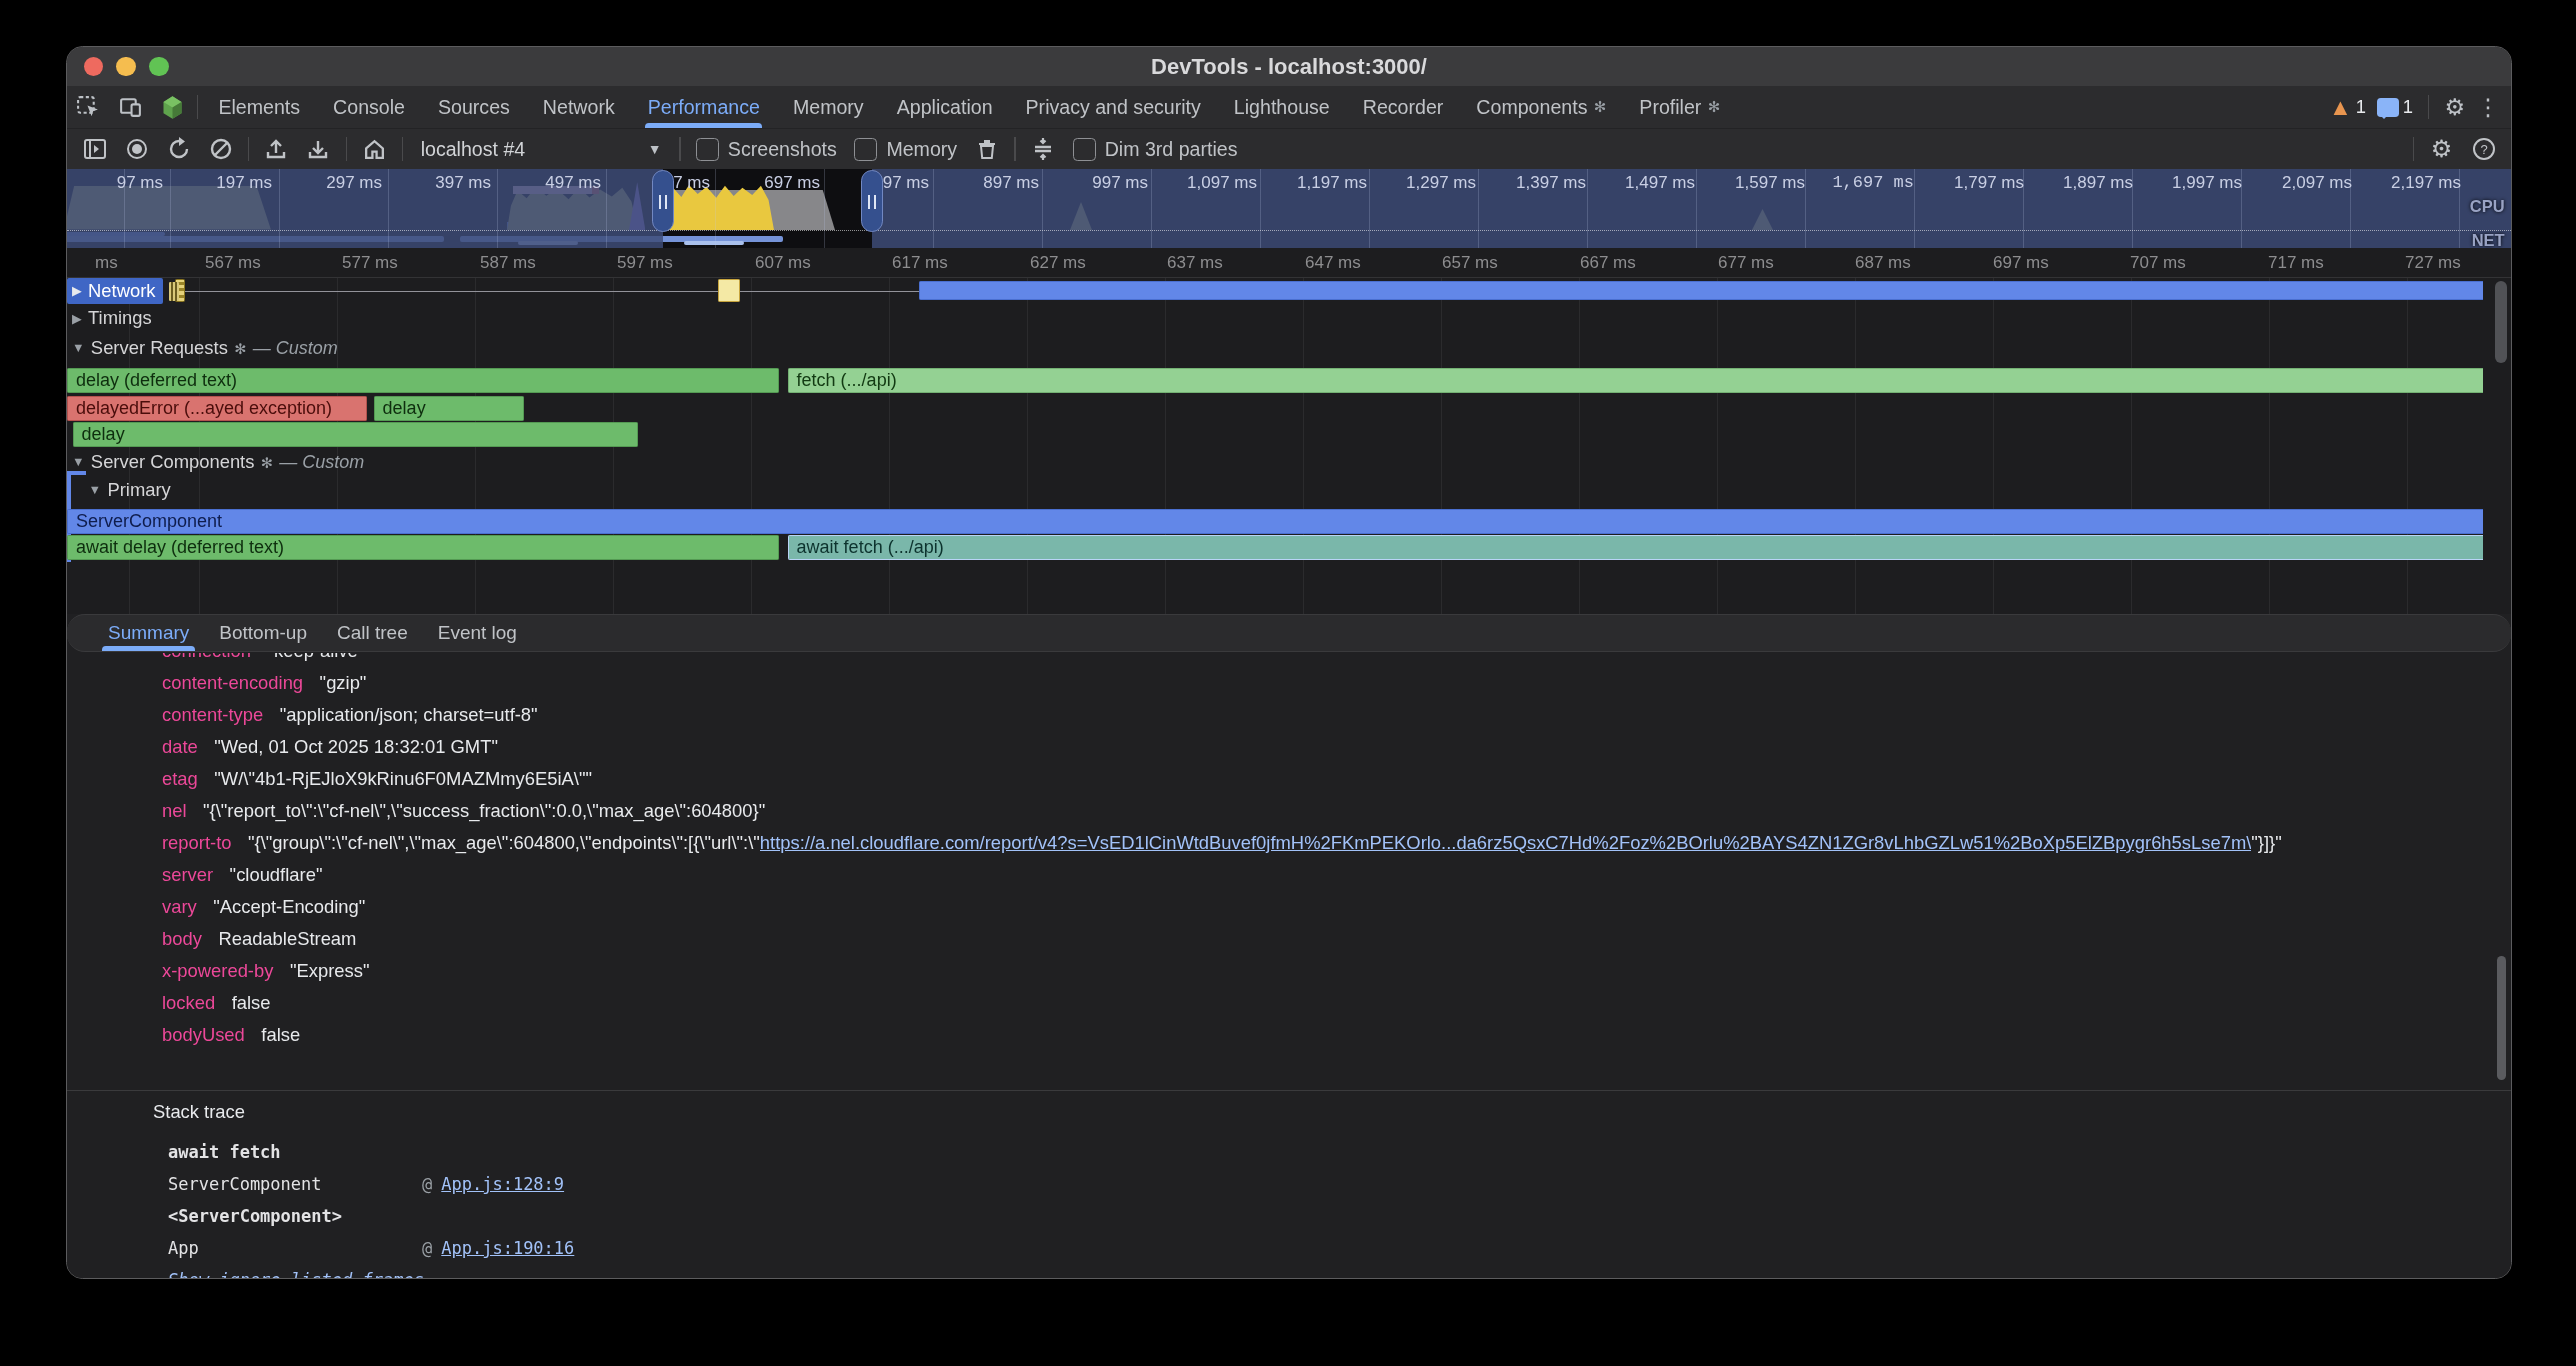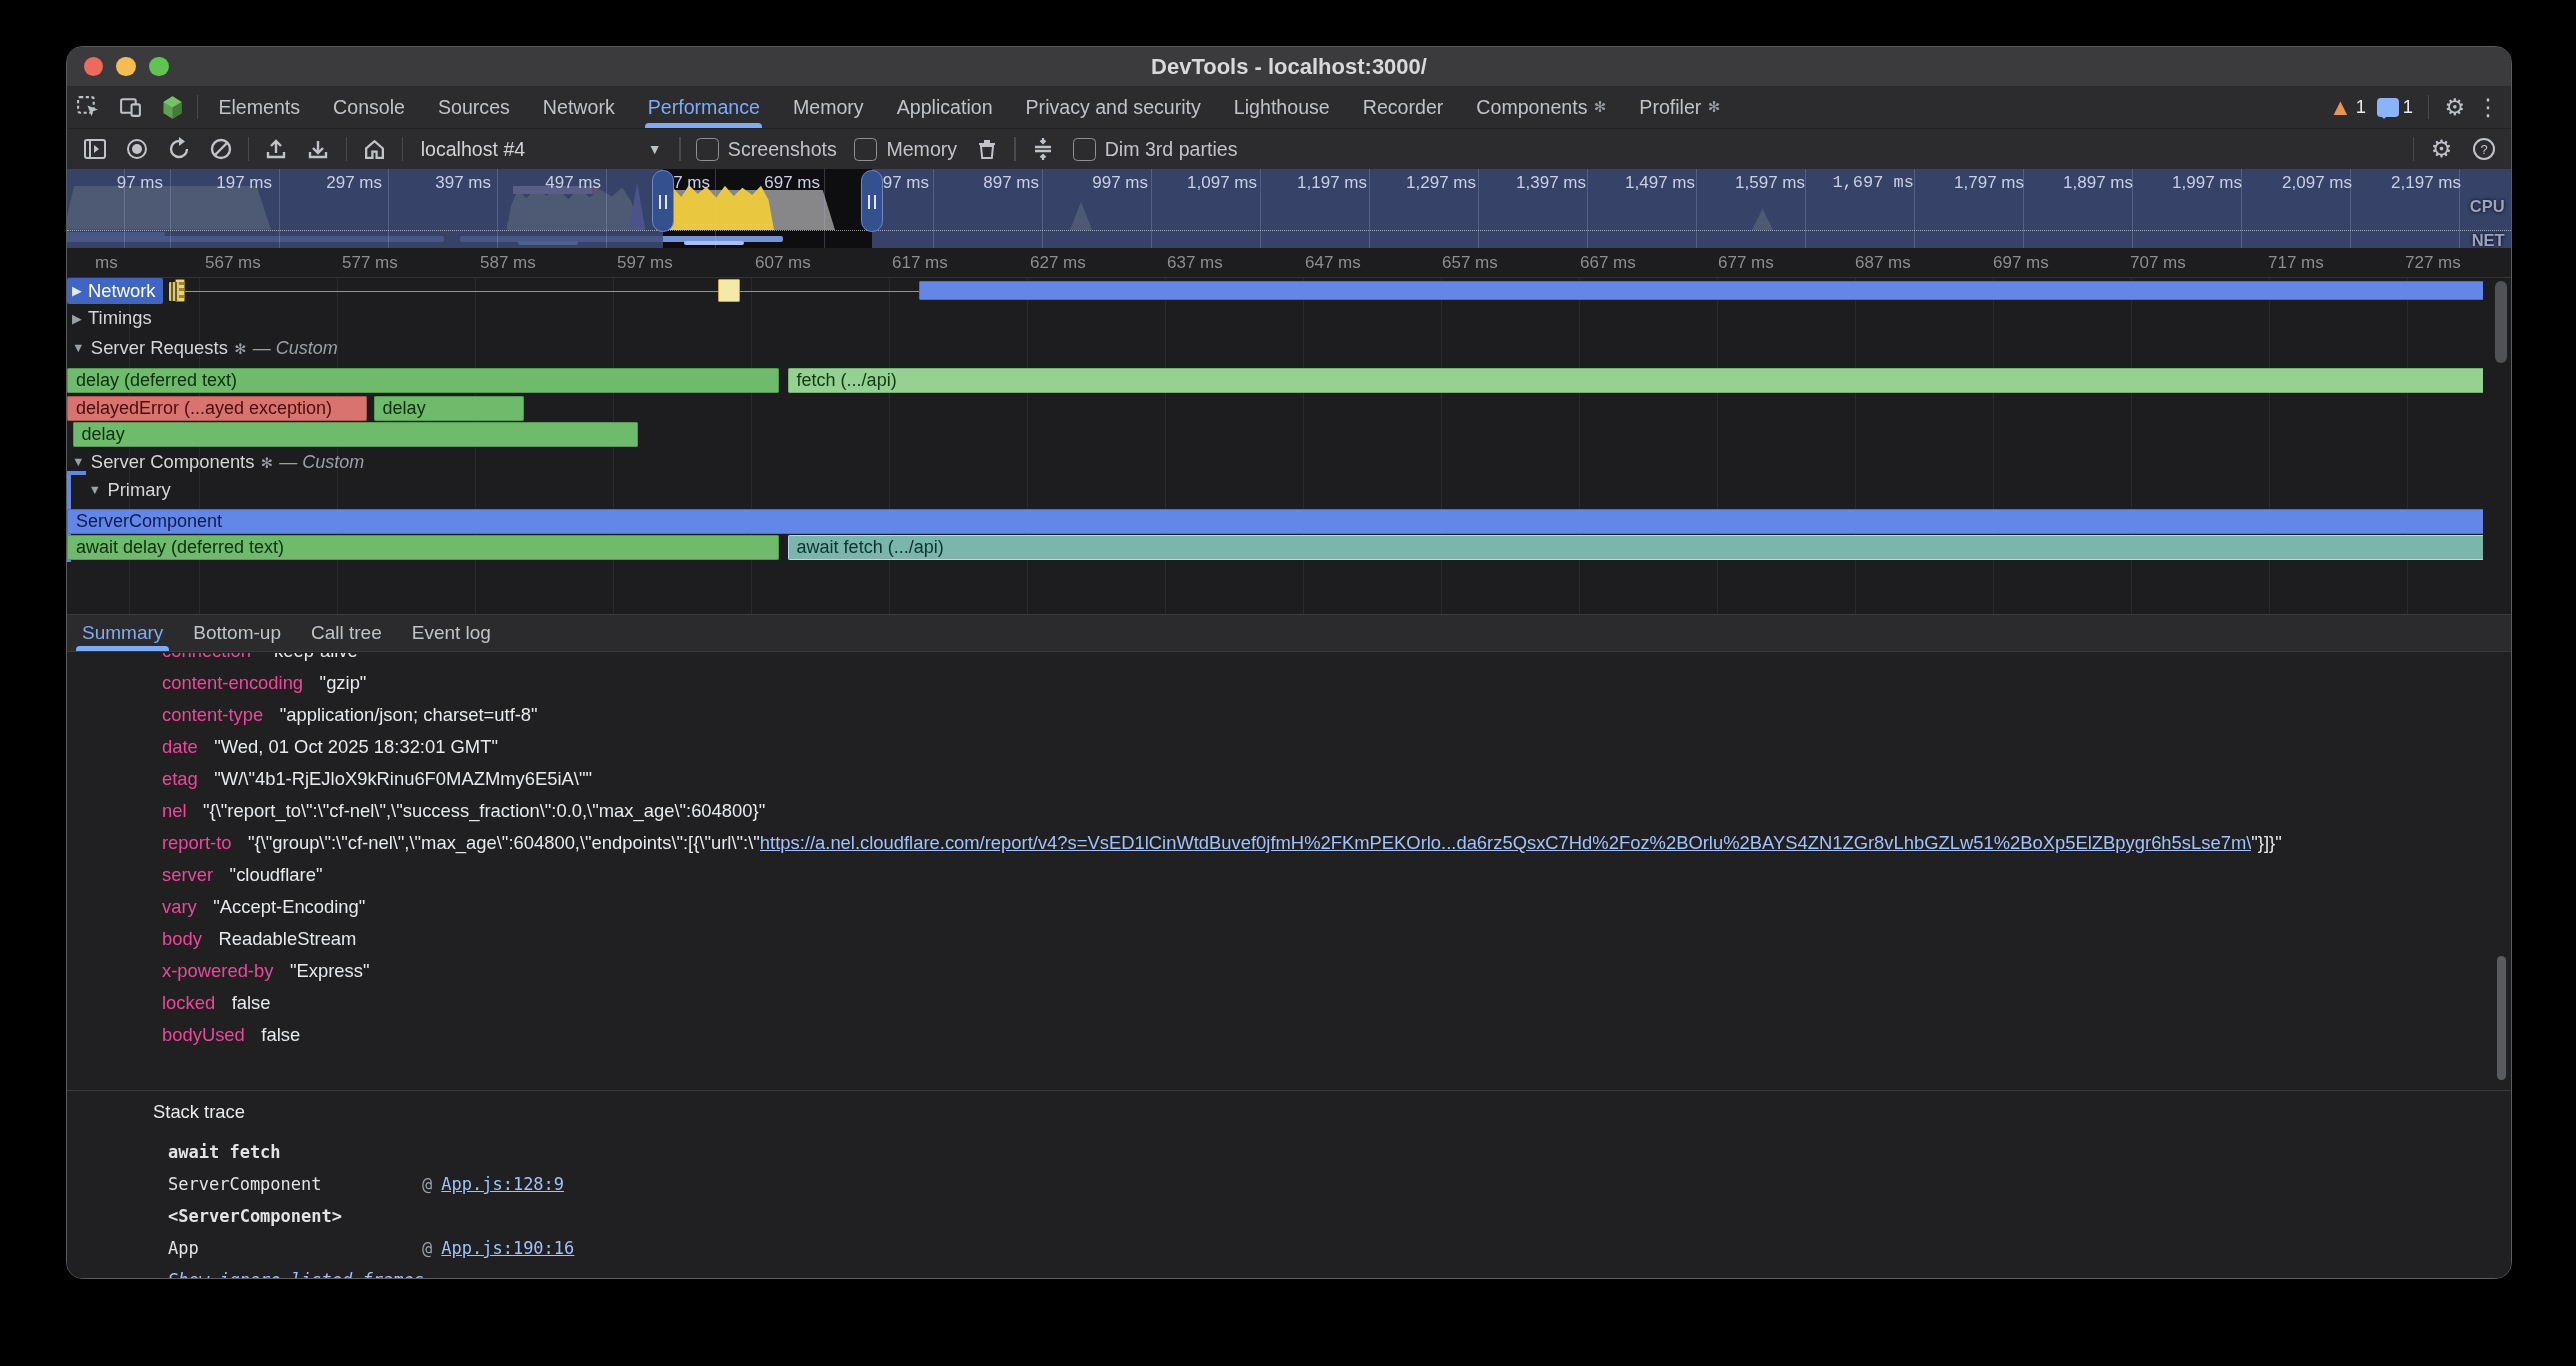--- a/index.html
+++ b/index.html
@@ -62,21 +62,21 @@
   .bar.red{background:#d9736f;border:1.3px solid #b4524e;color:#4a0d0b;}
   .bar.blue{background:#6287e8;border:1.3px solid #4a6fd0;color:#0f1d4d;}
   .bar.teal{background:#7ab7aa;border:1.9px solid #b9d4f6;color:#0d332e;}
   .bar.yellow{background:#f4e9a5;border:1.3px solid #c7a43d;}
   .bar.striped{background:repeating-linear-gradient(0deg,#e6d37a 0 3.2px,#9a8528 3.2px 6.3px);border:0.6px solid #8a7520;}
   .wline{position:absolute;height:1.3px;background:#93939a;}
   .blue-edge{position:absolute;left:0;width:3.8px;background:#6287e8;}
   .blue-notch{position:absolute;left:0;height:3.8px;background:#6287e8;}
   .sbar-lane{position:absolute;right:3.8px;width:12.7px;border-radius:6.3px;background:#515256;}
   
-  .btabs{position:absolute;left:0;top:567px;right:0;height:38px;background:#2b2b2d;border-top:1.3px solid #3a3a3c;border-bottom:1.3px solid #3a3a3c;display:flex;align-items:stretch;padding-left:0;box-sizing:border-box;}
+  .btabs{position:absolute;left:0;top:567px;right:0;height:38px;background:#2b2b2d;border-top:1.3px solid #3a3a3c;border-bottom:1.3px solid #3a3a3c;display:flex;align-items:stretch;padding-left:26px;box-sizing:border-box;border-radius:18px;}
   .btab{position:relative;display:flex;align-items:center;padding:0 15px;color:#c0c3c7;font-size:19px;}
   .btab.active{color:#7cacf8;}
   .btab.active::after{content:"";position:absolute;left:9px;right:9px;bottom:0;height:5px;background:#7cacf8;border-radius:3.8px 3.8px 0 0;}
   
   .details{position:absolute;left:0;top:606px;right:0;bottom:0;background:#202022;overflow:hidden;}
   .props{position:absolute;left:0;top:-18px;right:0;}
   .prow{height:32px;display:flex;align-items:center;padding-left:95px;font-size:18.4px;white-space:nowrap;}
   .pkey{color:#ec4899;margin-right:16.5px;}
   .pval{color:#e8eaed;}
   a.plink{color:#a2c2f9;text-decoration:underline;}

